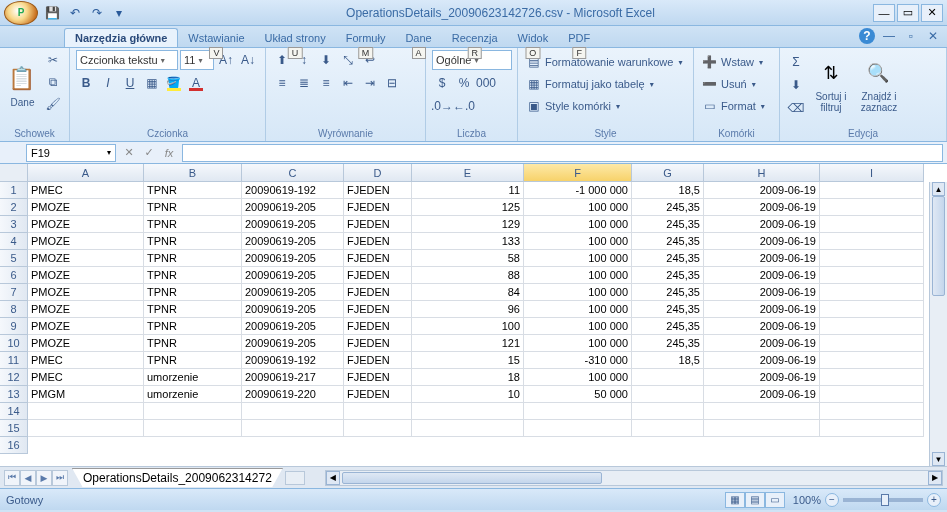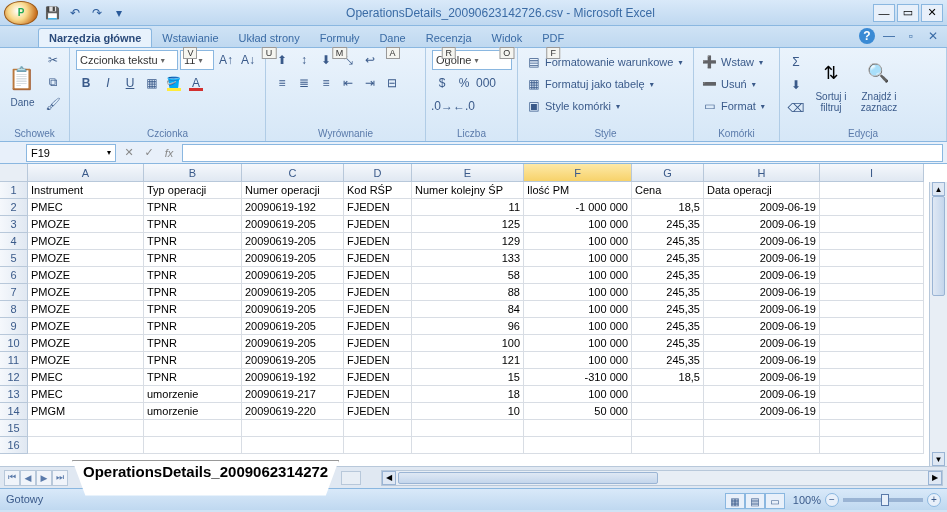--- a/index.html
+++ b/index.html
@@ -8,21 +8,21 @@
 
 .titlebar { height: 26px; background: linear-gradient(#d9e9f9, #bfd8f0); display: flex; align-items: center; padding: 0 4px; border-bottom: 1px solid #8ab7e0; }
 .office-btn { width: 34px; height: 24px; background: radial-gradient(circle at 40% 40%, #fff, #f8d88a 40%, #c86f1f 80%); border-radius: 50%; border: 1px solid #9a5a1a; display:flex; align-items:center; justify-content:center; font-size:10px; font-weight:bold; color:#2a5; cursor:pointer; }
 .qat { display:flex; gap:4px; margin-left:6px; }
 .qat .qbtn { width:18px; height:18px; display:flex; align-items:center; justify-content:center; font-size:12px; color:#2a5a9a; cursor:pointer; }
 .title-text { flex:1; text-align:center; color:#3a6ba5; font-size:12px; }
 .win-controls { display:flex; gap:2px; }
 .win-controls span { width:22px; height:18px; display:flex; align-items:center; justify-content:center; border:1px solid #8ab7e0; background:#e8f0fa; font-size:11px; cursor:pointer; }
 
 
-.ribbon-tabs { height:22px; display:flex; align-items:flex-end; padding-left:38px; gap:0; background:linear-gradient(#cfe3f5,#bfd8f0); border-bottom:1px solid #8ab7e0; position:relative; }
+.ribbon-tabs { height:22px; display:flex; align-items:flex-end; padding-left:64px; gap:0; background:linear-gradient(#cfe3f5,#bfd8f0); border-bottom:1px solid #8ab7e0; position:relative; }
 .tab { padding:3px 10px; color:#3a6ba5; font-size:11px; cursor:pointer; position:relative; }
 .tab.active { background:#e8f2fc; border:1px solid #8ab7e0; border-bottom:none; border-radius:3px 3px 0 0; color:#2a4a7a; font-weight:bold;}
 .tab .keytip { position:absolute; top:18px; left:50%; transform:translateX(-50%); background:#f5f5f0; border:1px solid #999; padding:0 3px; font-size:9px; color:#333; }
 .help-area { position:absolute; right:6px; top:2px; display:flex; gap:6px; align-items:center;}
 .help-area span { width:16px;height:16px;display:flex;align-items:center;justify-content:center;color:#3a6ba5;font-size:12px;cursor:pointer;}
 
 
 .ribbon { height:94px; background:linear-gradient(#eaf3fc,#d6e7f7); border-bottom:1px solid #8ab7e0; display:flex; }
 .group { border-right:1px solid #b0cce6; padding:2px 6px 0 6px; display:flex; flex-direction:column; }
 .group-body { flex:1; display:flex; gap:4px; align-items:flex-start; }
@@ -59,28 +59,28 @@
 .cell { border-right:1px solid #d8dde4; border-bottom:1px solid #d8dde4; padding:0 3px; font-size:11px; color:#000; display:flex; align-items:center; overflow:hidden; white-space:nowrap;}
 .cell.num { justify-content:flex-end; }
 .vscroll { position:absolute; top:18px; right:0; bottom:0; width:18px; background:#e8eef5; border-left:1px solid #b8c8da;}
 .vscroll .thumb { position:absolute; top:14px; left:2px; right:2px; height:100px; background:linear-gradient(90deg,#dfe8f4,#c4d6ec); border:1px solid #9ab4d4; border-radius:2px;}
 .vscroll .arr { position:absolute; left:2px; right:2px; height:14px; background:#dfe8f4; border:1px solid #9ab4d4; display:flex;align-items:center;justify-content:center;font-size:8px;cursor:pointer;}
 
 
 .sheet-area { height:22px; background:#e0e8f2; border-top:1px solid #b8c8da; display:flex; align-items:center; padding:0 4px; position:relative;}
 .sheet-nav { display:flex; gap:0;}
 .sheet-nav span {width:16px;height:16px;display:flex;align-items:center;justify-content:center;font-size:9px;color:#5a7aaa;border:1px solid #b8c8da;background:#f0f4fa;cursor:pointer;}
-.sheet-tab { background:#fff; border:1px solid #999; border-bottom:none; padding:2px 10px 16px 10px; font-size:15px; margin-left:4px; clip-path: polygon(0 0, 100% 0, 95% 100%, 5% 100%); font-weight:bold;}
+.sheet-tab { background:#fff; border:1px solid #999; border-bottom:none; padding:2px 10px 2px 10px; font-size:12px; margin-left:4px; clip-path: polygon(0 0, 100% 0, 95% 100%, 5% 100%); font-weight:normal;}
 .new-sheet { width:20px;height:14px;background:#e8eef5;border:1px solid #b8c8da;margin-left:2px;cursor:pointer;}
 .hscroll { flex:1; height:16px; background:#e8eef5; margin-left:20px; border:1px solid #b8c8da; position:relative;}
 .hscroll .arr {position:absolute;top:0;bottom:0;width:14px;background:#dfe8f4;border:1px solid #9ab4d4;display:flex;align-items:center;justify-content:center;font-size:8px;cursor:pointer;}
 .hscroll .thumb{position:absolute;top:1px;bottom:1px;left:16px;width:260px;background:linear-gradient(#dfe8f4,#c4d6ec);border:1px solid #9ab4d4;border-radius:2px;}
 
 
-.statusbar { height:22px; background:linear-gradient(#d9e9f9,#bfd8f0); border-top:1px solid #8ab7e0; display:flex; padding:4px 6px; font-size:11px; color:#3a5a8a;}
+.statusbar { height:22px; background:linear-gradient(#d9e9f9,#bfd8f0); border-top:1px solid #8ab7e0; display:flex; align-items:center; padding:4px 6px; font-size:11px; color:#3a5a8a;}
 .statusbar .spacer{flex:1;}
 .view-btns { display:flex; gap:0; margin-right:8px;}
 .view-btns span{width:20px;height:16px;border:1px solid #8ab7e0;background:#e8f0fa;display:flex;align-items:center;justify-content:center;font-size:10px;cursor:pointer;}
 .zoom { display:flex; align-items:center; gap:4px;}
 .zoom .slider{width:80px;height:4px;background:#9ab4d4;position:relative;}
 .zoom .slider .knob{position:absolute;left:38px;top:-4px;width:8px;height:12px;background:#e8f0fa;border:1px solid #5a7aaa;}
 .zbtn{width:14px;height:14px;border:1px solid #8ab7e0;background:#e8f0fa;border-radius:50%;display:flex;align-items:center;justify-content:center;font-size:10px;cursor:pointer;}
 </style>
 </head>
 <body>
@@ -302,31 +302,20 @@
       <div class="row-h">10</div>
       <div class="row-h">11</div>
       <div class="row-h">12</div>
       <div class="row-h">13</div>
       <div class="row-h">14</div>
       <div class="row-h">15</div>
       <div class="row-h">16</div>
     </div>
   <div class="cells" id="cells">
       <div class="row">
-        <div class="cell" style="width: 116px;">Instrument</div>
-        <div class="cell" style="width: 98px;">Typ operacji</div>
-        <div class="cell" style="width: 102px;">Numer operacji</div>
-        <div class="cell" style="width: 68px;">Kod RŚP</div>
-        <div class="cell" style="width: 112px;">Numer kolejny ŚP</div>
-        <div class="cell" style="width: 108px;">Ilość PM</div>
-        <div class="cell" style="width: 72px;">Cena</div>
-        <div class="cell" style="width: 116px;">Data operacji</div>
-        <div class="cell" style="width: 104px;"></div>
-      </div>
-      <div class="row">
         <div class="cell" style="width: 116px;">PMEC</div>
         <div class="cell" style="width: 98px;">TPNR</div>
         <div class="cell" style="width: 102px;">20090619-192</div>
         <div class="cell" style="width: 68px;">FJEDEN</div>
         <div class="cell num" style="width: 112px;">11</div>
         <div class="cell num" style="width: 108px;">-1 000 000</div>
         <div class="cell num" style="width: 72px;">18,5</div>
         <div class="cell num" style="width: 116px;">2009-06-19</div>
         <div class="cell" style="width: 104px;"></div>
       </div>

